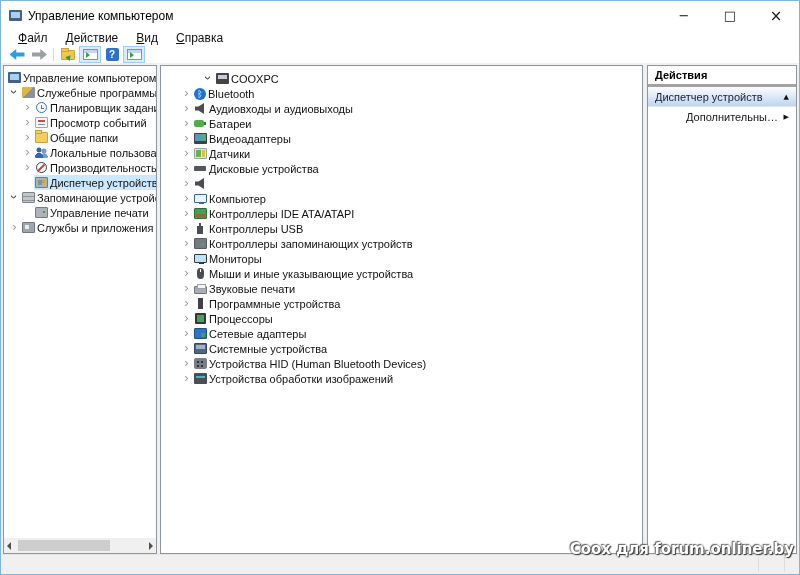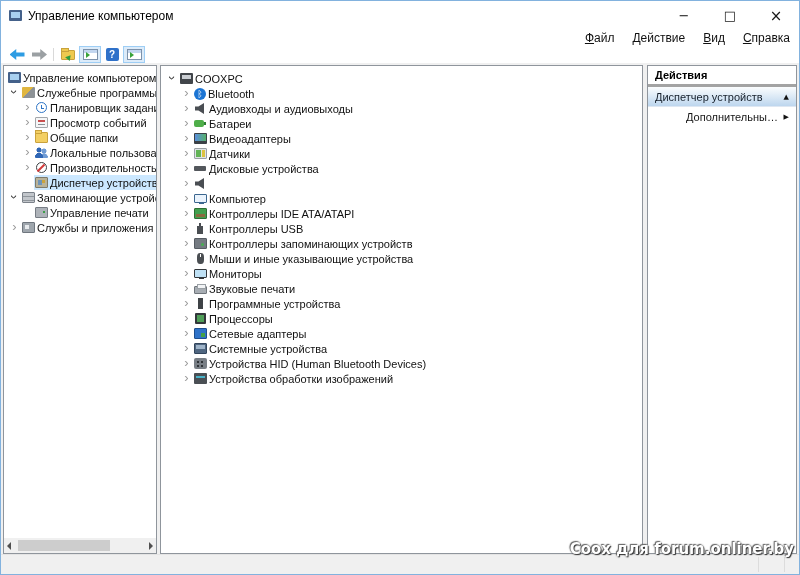--- a/index.html
+++ b/index.html
@@ -9,21 +9,21 @@
   
   .titlebar{height:29px;display:flex;align-items:center;background:#fff;}
   .app-icon-wrap{margin:0 6px 0 8px;}
   .title{font-size:12px;color:#000;}
   .win-controls{margin-left:auto;display:flex;height:100%;}
   .win-btn{width:46px;display:flex;align-items:center;justify-content:center;
     font-size:13px;color:#191919;font-family:"DejaVu Sans",sans-serif;cursor:default;}
   .win-btn.close{font-size:15px;}
 
   
-  .menubar{height:16px;display:flex;align-items:center;font-size:12px;padding-left:8px;background:#fff;justify-content:flex-end;}
+  .menubar{height:16px;display:flex;align-items:center;font-size:12px;padding-left:8px;background:#fff;}
   .menu-item{padding:0 9px;line-height:16px;color:#111;}
 
   
   .toolbar{height:17px;display:flex;align-items:center;padding-left:5px;background:#fff;}
   .tb-btn{width:22px;height:17px;display:flex;align-items:center;justify-content:center;box-sizing:border-box;}
   .tb-btn.active{border:1px solid #9ecef5;background:#dcebf9;}
   .tb-sep{width:1px;height:13px;background:#d9d9d9;margin:0 3px;}
   .arrow-glyph{width:15px;height:11px;}
   .back-icon{background:#2d9ce3;clip-path:polygon(0 50%,45% 0,45% 32%,100% 32%,100% 68%,45% 68%,45% 100%);}
   .forward-icon{background:#9ba0a3;clip-path:polygon(0 50%,45% 0,45% 32%,100% 32%,100% 68%,45% 68%,45% 100%);transform:scaleX(-1);}
@@ -45,21 +45,21 @@
   .center-panel{left:159px;width:483px;}
   .right-panel{left:646px;width:150px;}
 
   
   .tree{position:absolute;top:1px;left:0;right:0;bottom:15px;overflow:hidden;white-space:nowrap;font-size:11px;padding-top:3px;}
   .devlist{position:absolute;inset:1px;overflow:hidden;white-space:nowrap;font-size:11px;padding-top:4px;}
   .trow{display:flex;align-items:center;height:15px;color:#111;}
   .tree .depth-0{padding-left:3px;}
   .tree .depth-1{padding-left:4px;}
   .tree .depth-2{padding-left:17px;}
-  .devlist .depth-0{padding-left:4px;}
+  .devlist .depth-0{padding-left:4px;margin-left:36px;}
   .devlist .depth-1{padding-left:18px;}
   .chev{width:13px;flex:none;text-align:center;line-height:14px;height:15px;}
   .chev.collapsed::before{content:"›";color:#9b9b9b;font-size:13px;display:inline-block;}
   .chev.expanded::before{content:"›";color:#3f3f3f;font-size:13px;display:inline-block;transform:rotate(90deg);}
   .chev.none::before{content:"";}
   .hl-wrap{display:inline-flex;align-items:center;height:15px;padding:0 3px 0 1px;}
   .selected .hl-wrap{background:#cce8ff;}
   .lbl{padding-left:2px;}
 
   
@@ -426,30 +426,30 @@
             <span class="chev collapsed"></span>
             <span class="hl-wrap">
               <span class="ic storagectl-icon"></span>
               <span class="lbl">Контроллеры запоминающих устройств</span>
             </span>
           </div>
 
           <div class="trow depth-1">
             <span class="chev collapsed"></span>
             <span class="hl-wrap">
+              <span class="ic monitor-icon"></span>
+              <span class="lbl">Мониторы</span>
+            </span>
+          </div>
+
+          <div class="trow depth-1">
+            <span class="chev collapsed"></span>
+            <span class="hl-wrap">
               <span class="ic mouse-icon"></span>
               <span class="lbl">Мыши и иные указывающие устройства</span>
-            </span>
-          </div>
-
-          <div class="trow depth-1">
-            <span class="chev collapsed"></span>
-            <span class="hl-wrap">
-              <span class="ic monitor-icon"></span>
-              <span class="lbl">Мониторы</span>
             </span>
           </div>
 
           <div class="trow depth-1">
             <span class="chev collapsed"></span>
             <span class="hl-wrap">
               <span class="ic printer-icon"></span>
               <span class="lbl">Звуковые печати</span>
             </span>
           </div>

